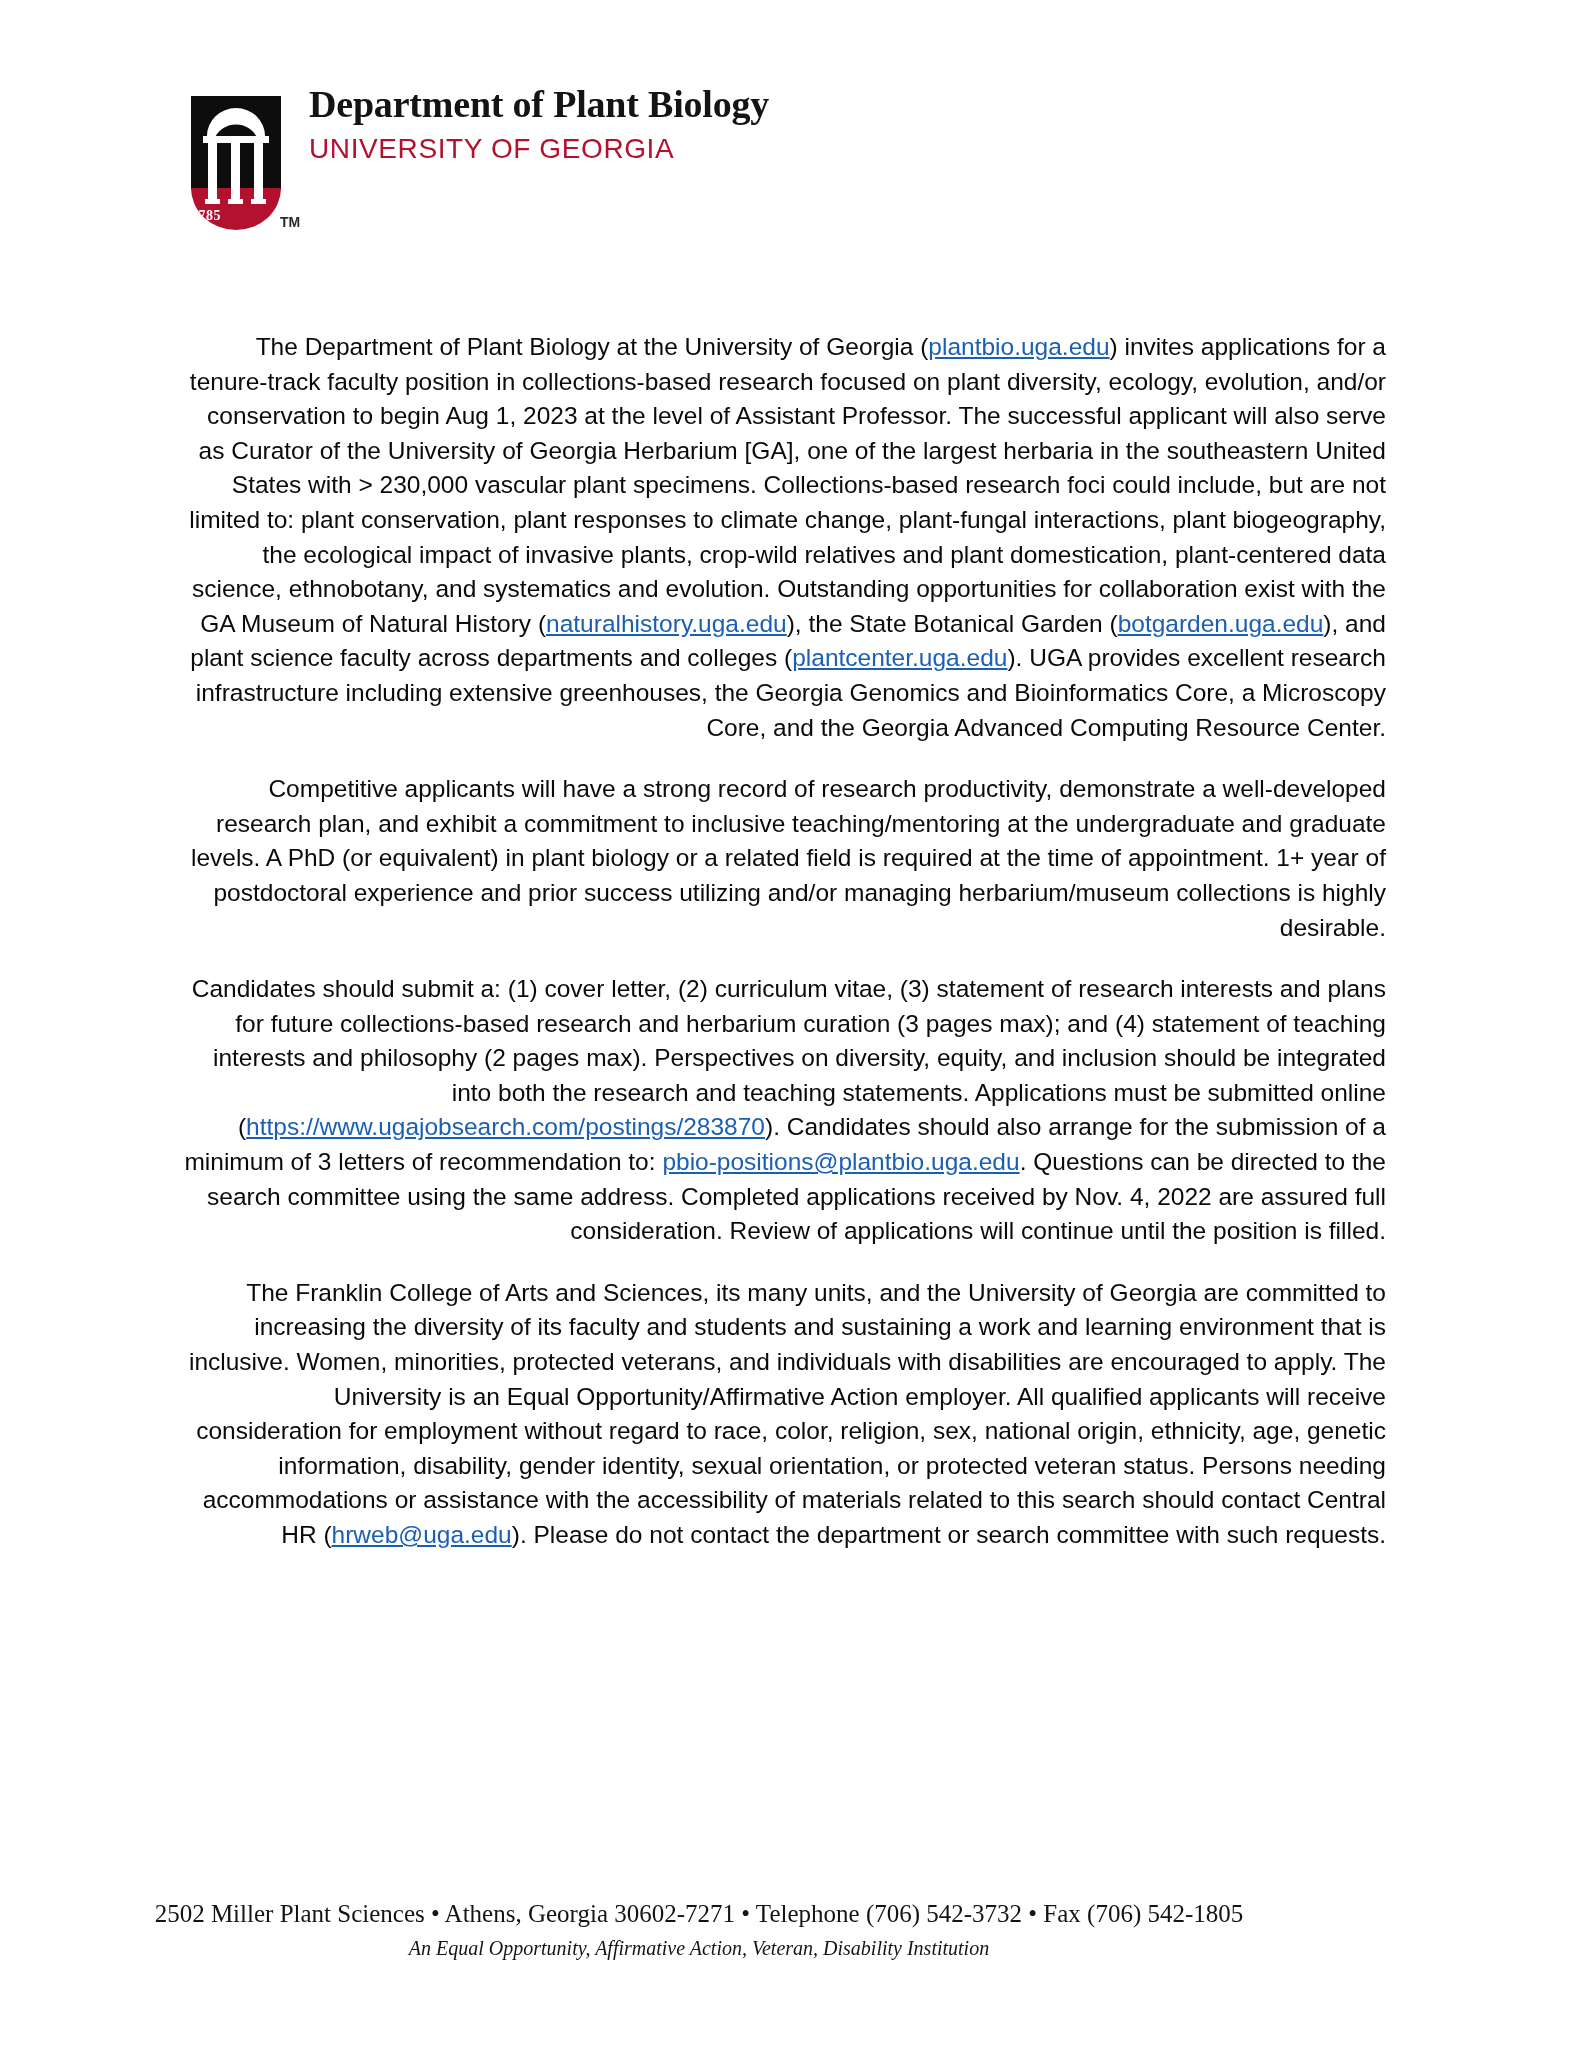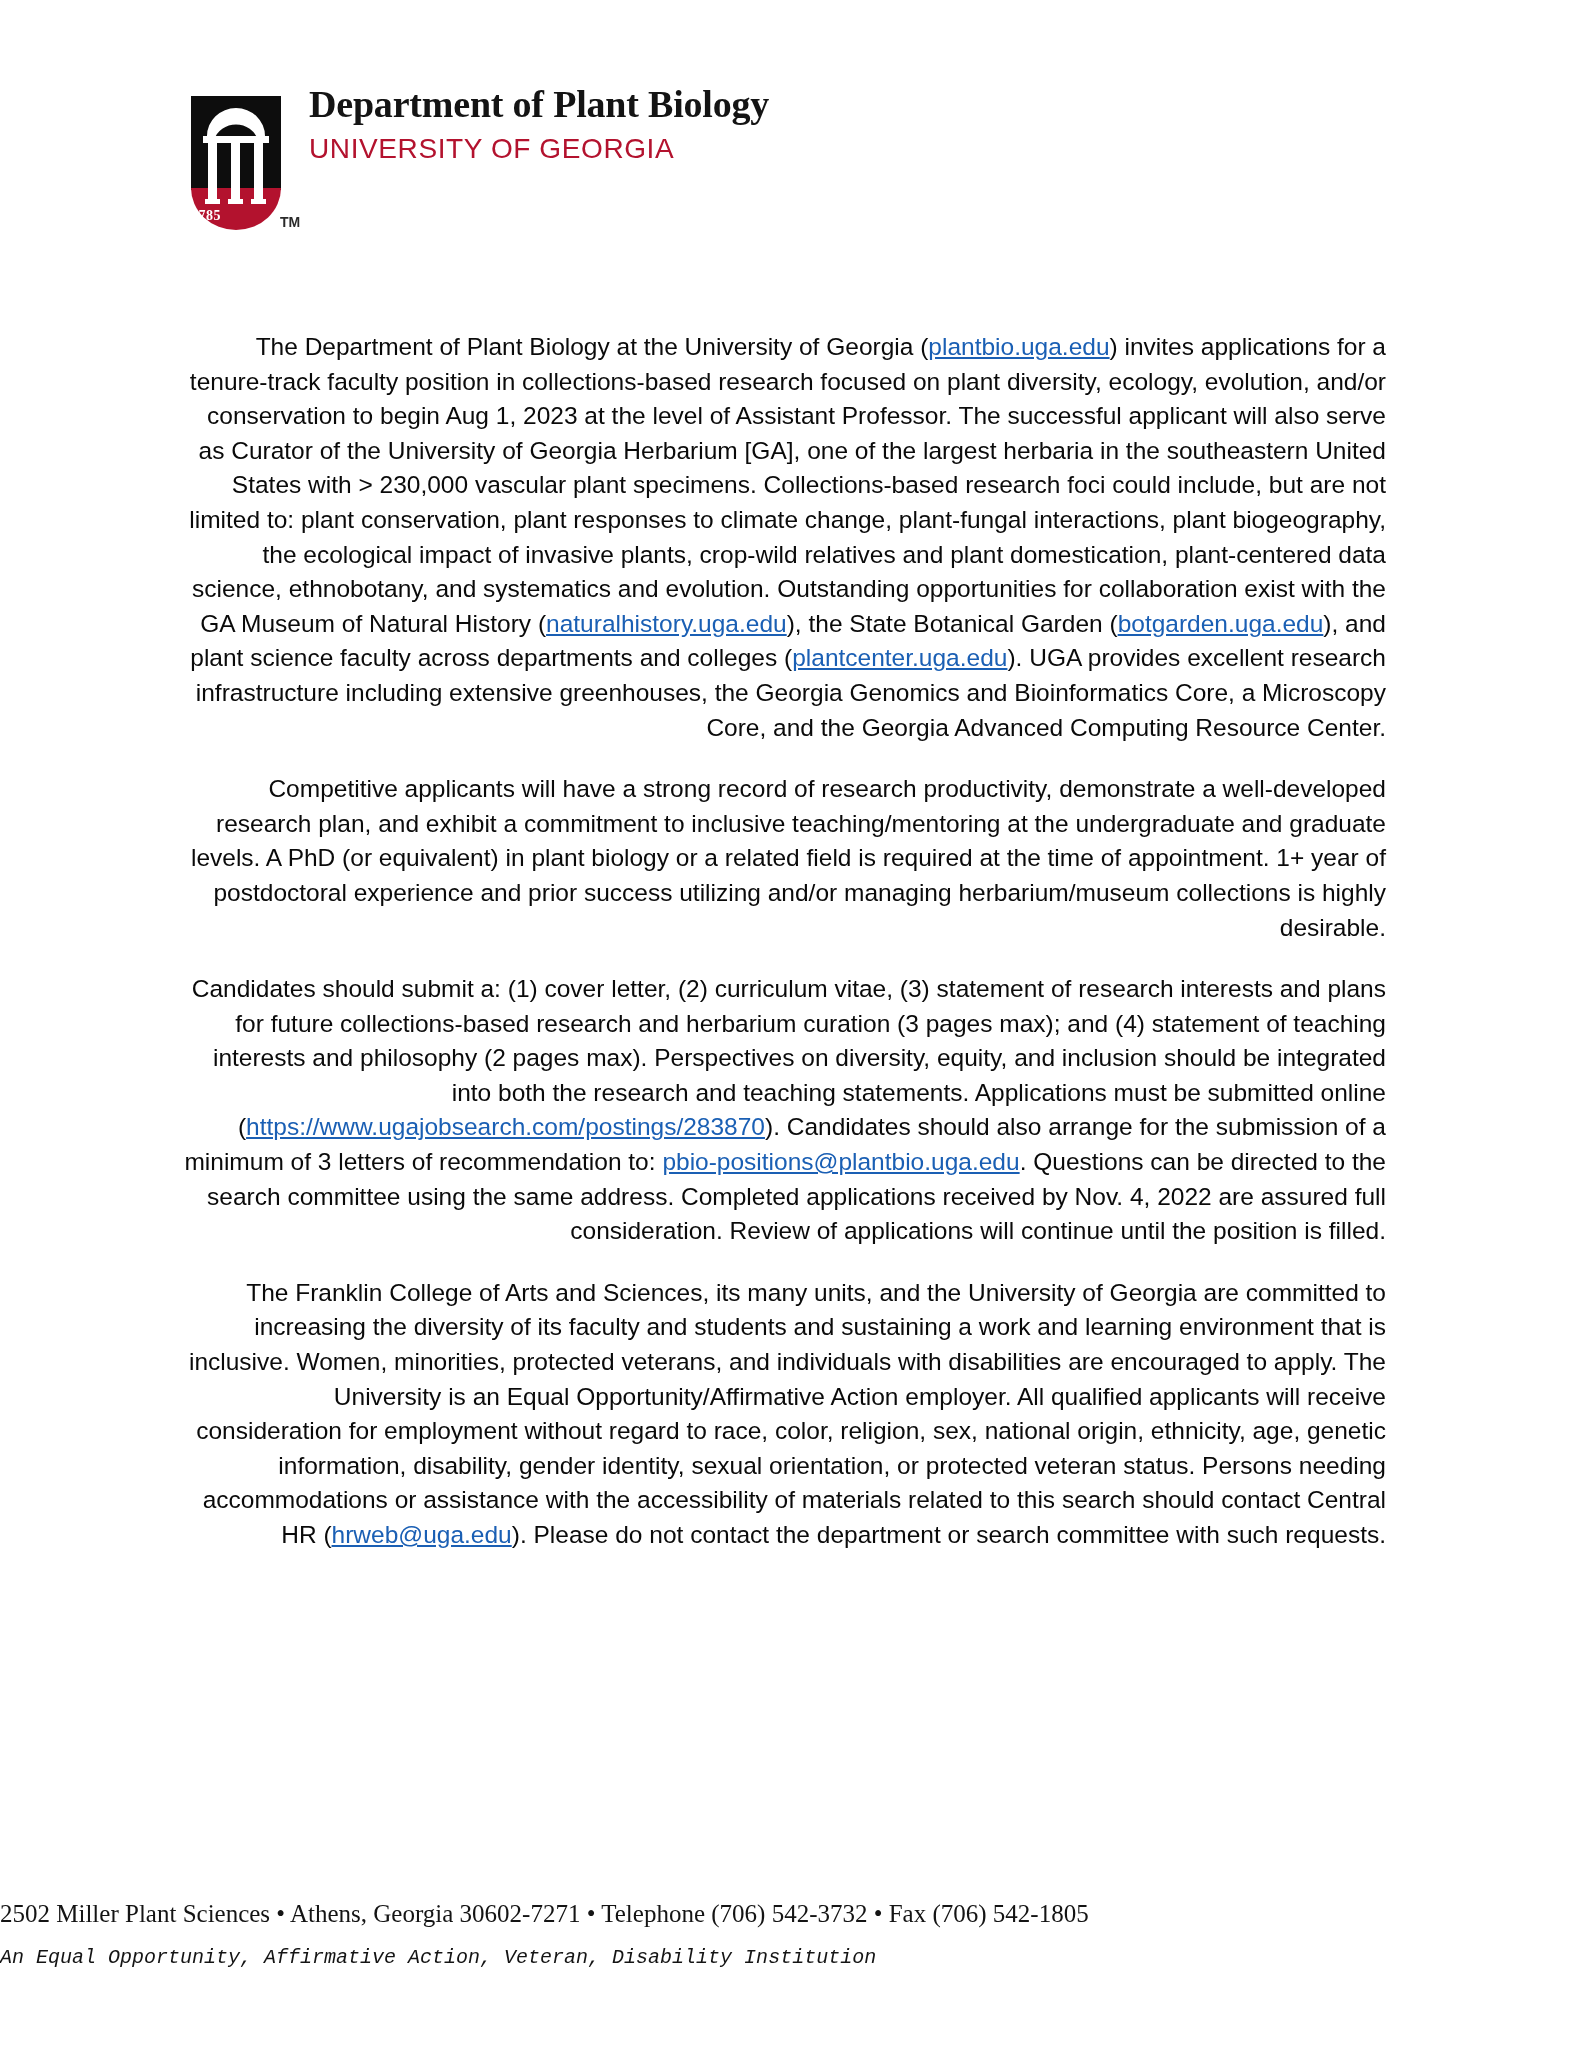--- a/index.html
+++ b/index.html
@@ -148,34 +148,35 @@
     text-decoration: underline;
     text-underline-offset: 2px;
   }
 
   
   .footer {
     position: absolute;
     left: 0;
     top: 1898px;
     width: 1398px;
+    text-align: center;
   }
   .footer-address {
     font-family: "Liberation Serif", serif;
     font-size: 25px;
     line-height: 1.25;
     color: #141414;
   }
   .footer-eeo {
-    font-family: Liberation Mono, monospace;
+    font-family: Liberation Serif, serif;
     font-style: italic;
     font-size: 20px;
     line-height: 1.3;
     color: #141414;
-    margin-top: 16px;
+    margin-top: 6px;
   }
 </style>
 </head>
 <body>
 
 <div class="page">
 
   <div class="letterhead">
 
     <div class="logo">

